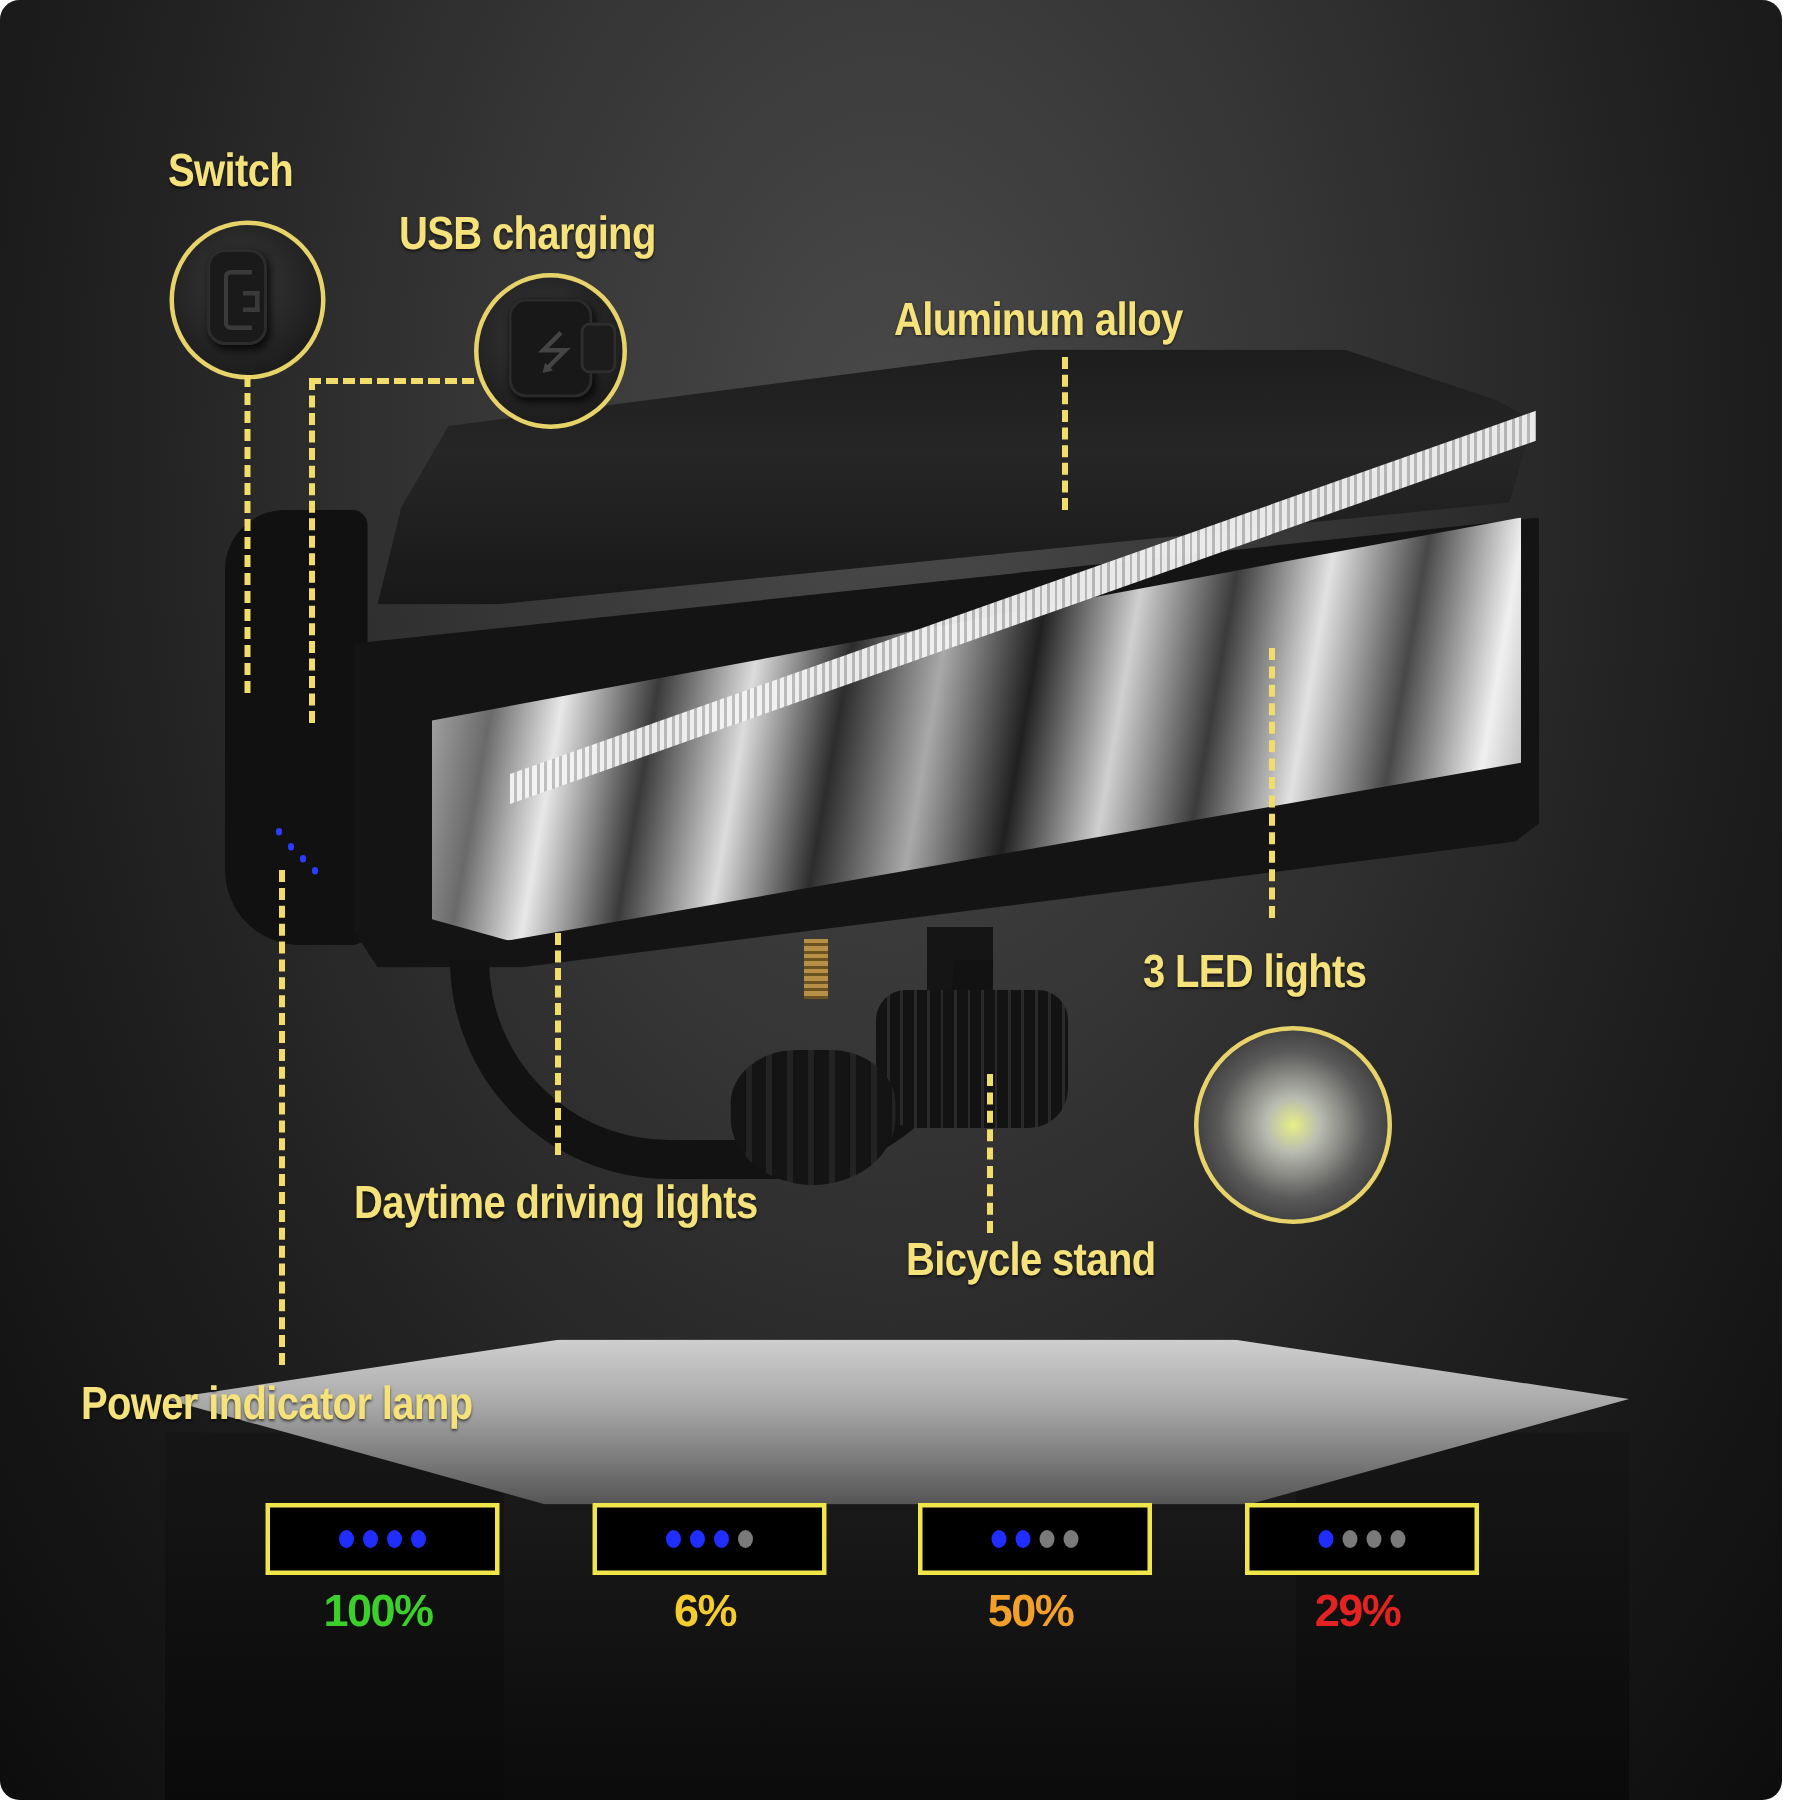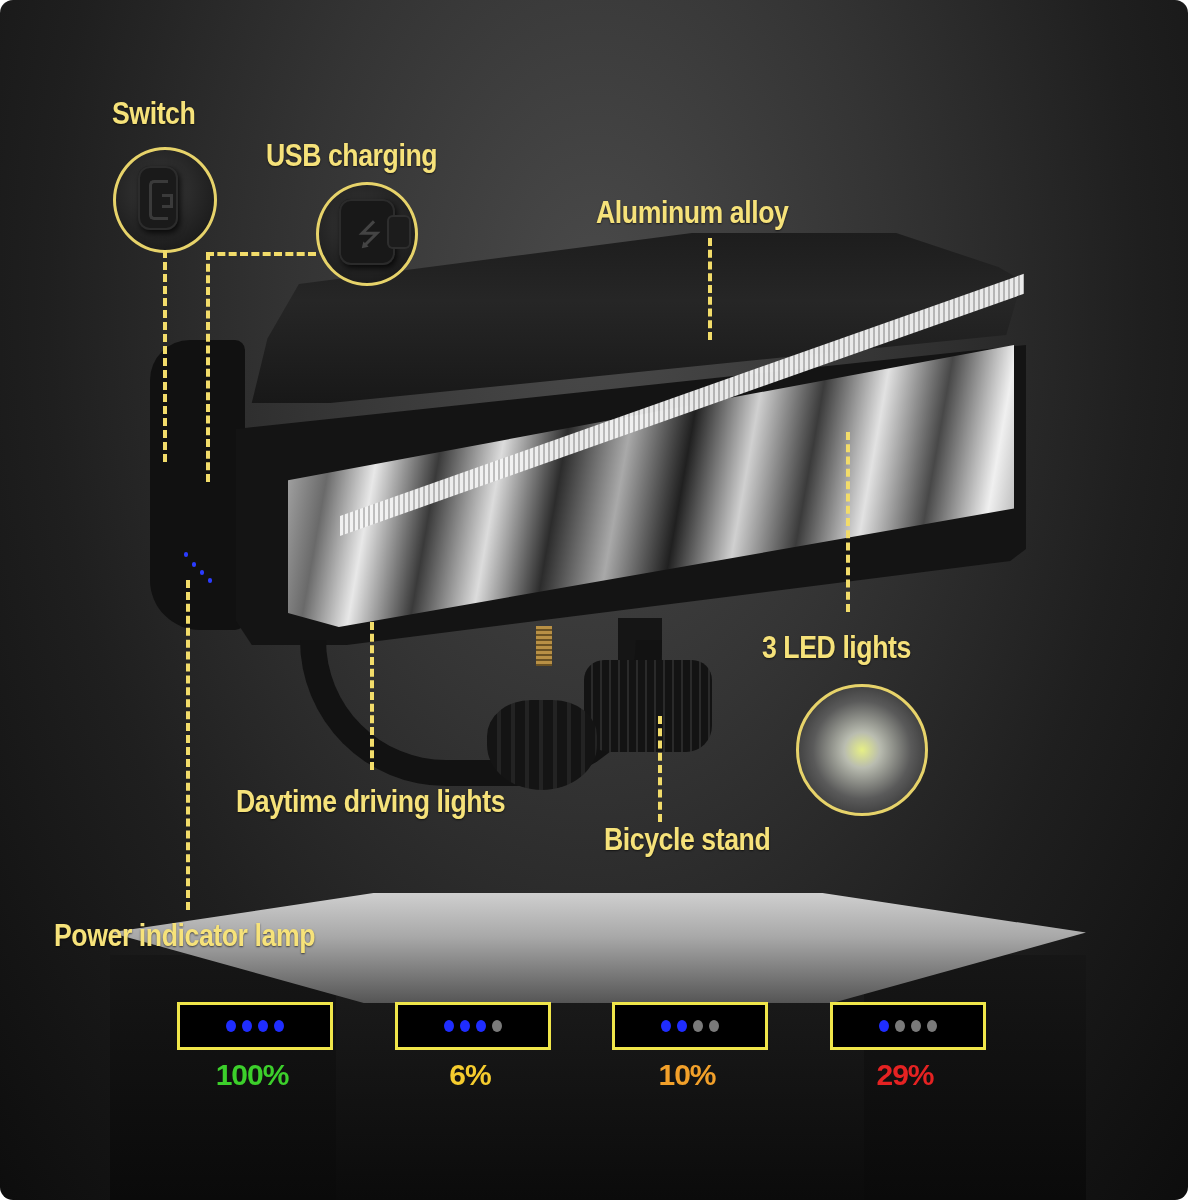--- a/index.html
+++ b/index.html
@@ -131,21 +131,21 @@
     <span class="dot off"></span>
   </div>
   <div class="pct" style="left:395px;color:#f5cc2e">6%</div>
 
   <div class="battery" style="left:612px">
     <span class="dot on"></span>
     <span class="dot on"></span>
     <span class="dot off"></span>
     <span class="dot off"></span>
   </div>
-  <div class="pct" style="left:612px;color:#f2a02a">10%</div>
+  <div class="pct" style="left:612px;color:#f2a02a">50%</div>
 
   <div class="battery" style="left:830px">
     <span class="dot on"></span>
     <span class="dot off"></span>
     <span class="dot off"></span>
     <span class="dot off"></span>
   </div>
   <div class="pct" style="left:830px;color:#e52222">29%</div>
 
 </div>

